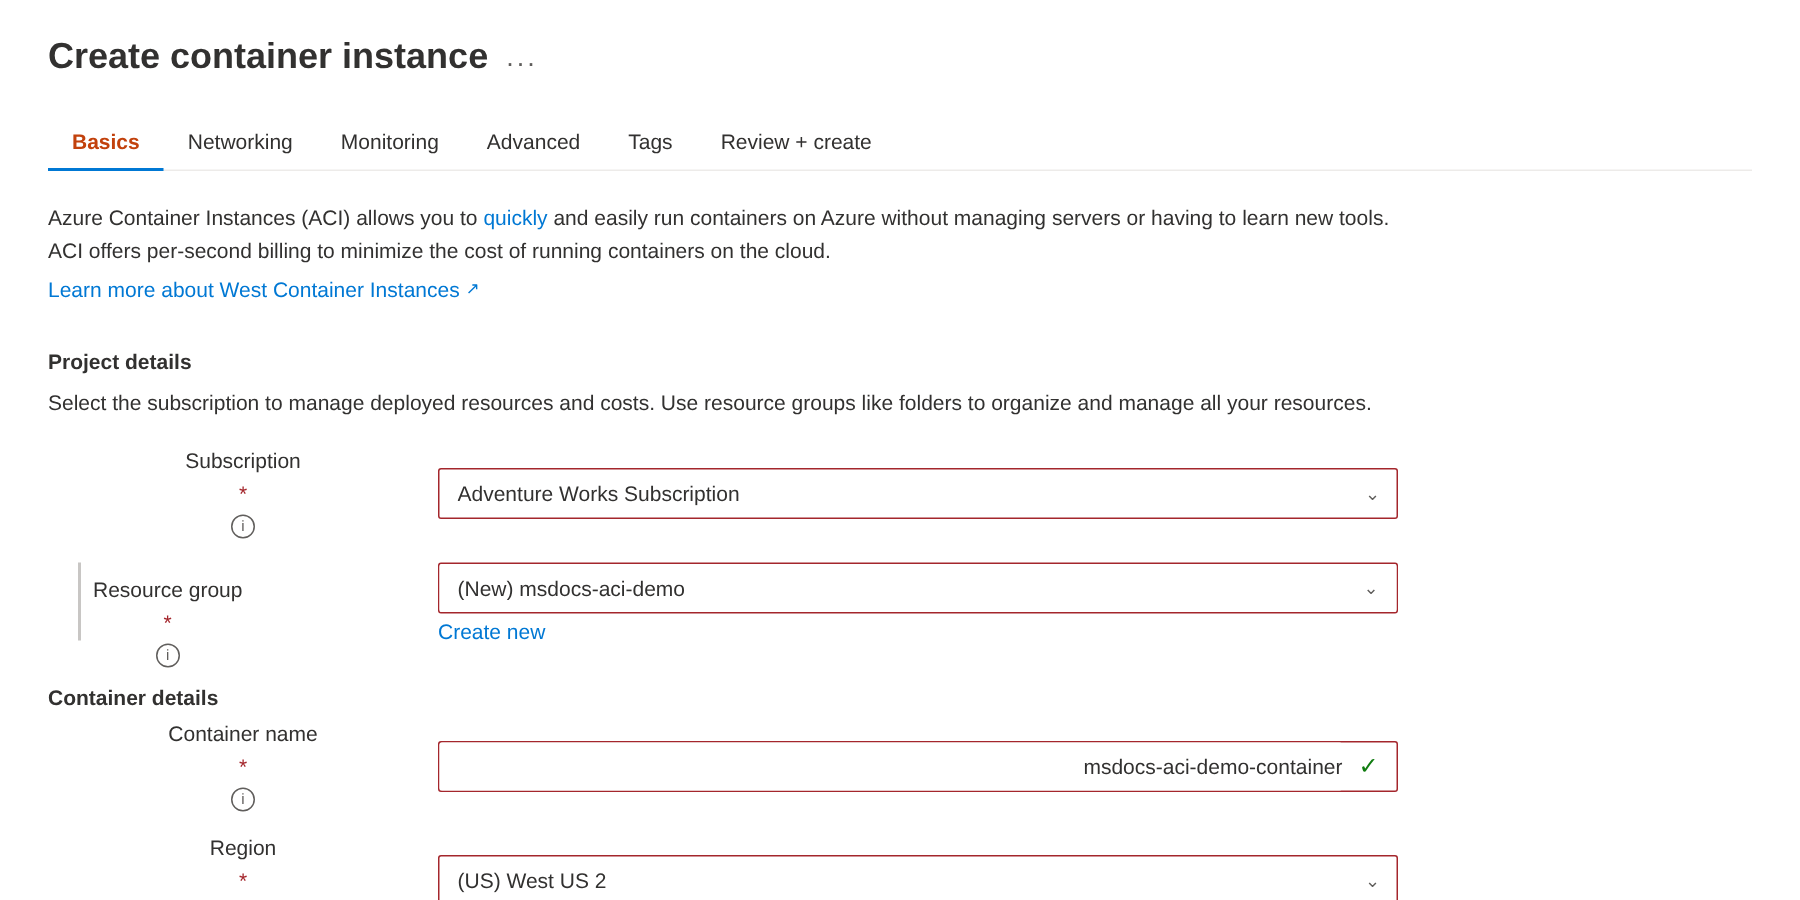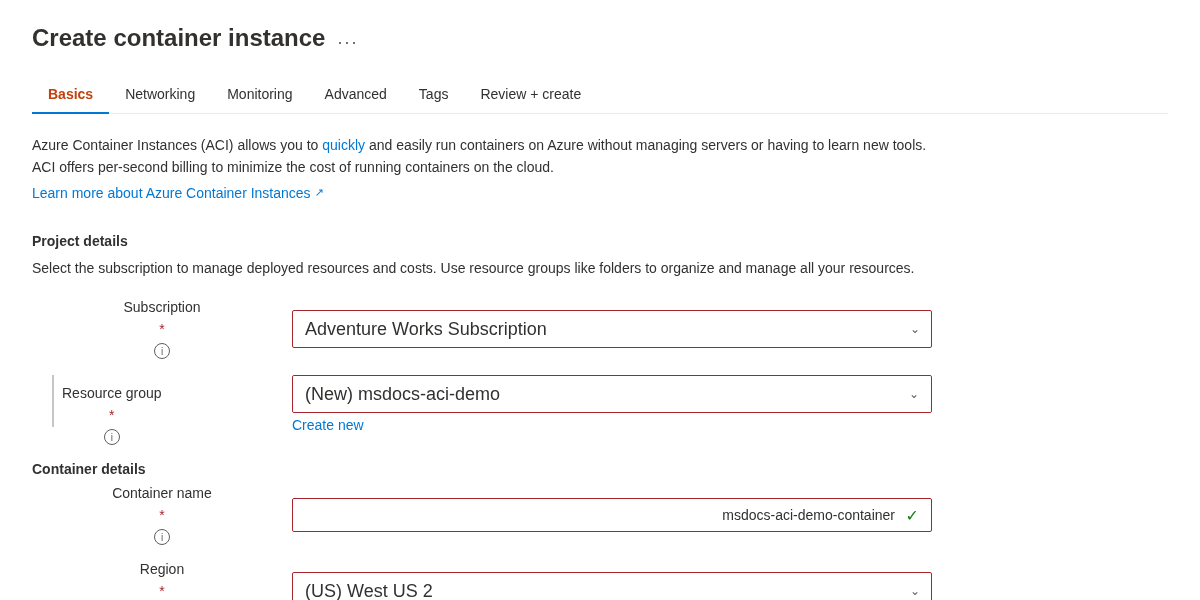--- a/index.html
+++ b/index.html
@@ -172,21 +172,21 @@
     .select-wrapper {
       flex: 1;
       max-width: 640px;
     }
 
     .select-field {
       width: 100%;
       border: 1px solid #c8c6c4;
       border-radius: 2px;
       padding: 8px 36px 8px 12px;
-      font-size: 18px;
+      font-size: 14px;
       color: #323130;
       background: #fff;
       appearance: none;
       cursor: pointer;
       position: relative;
       outline: none;
     }
 
     .select-container {
       position: relative;
@@ -258,21 +258,21 @@
   <div class="tab">Advanced</div>
   <div class="tab">Tags</div>
   <div class="tab">Review + create</div>
 </div>
 
 
 <p class="description">
   <span>Azure Container Instances (ACI) allows you to </span><span class="highlight">quickly</span><span> and easily run containers on Azure without managing servers or having to learn new tools. ACI offers per-second billing to minimize the cost of running containers on the cloud.</span>
 </p>
 <a class="learn-more-link" href="#">
-  <span>Learn more about Azure Container Instances</span>
+  <span>Learn more about West Container Instances</span>
   <span class="ext-icon">↗</span>
 </a>
 
 
 <div>
   <div class="section-title">Project details</div>
   <p class="section-desc">Select the subscription to manage deployed resources and costs. Use resource groups like folders to organize and manage all your resources.</p>
 
   <div class="form-row form-row-top">
     <div class="form-label-group">

